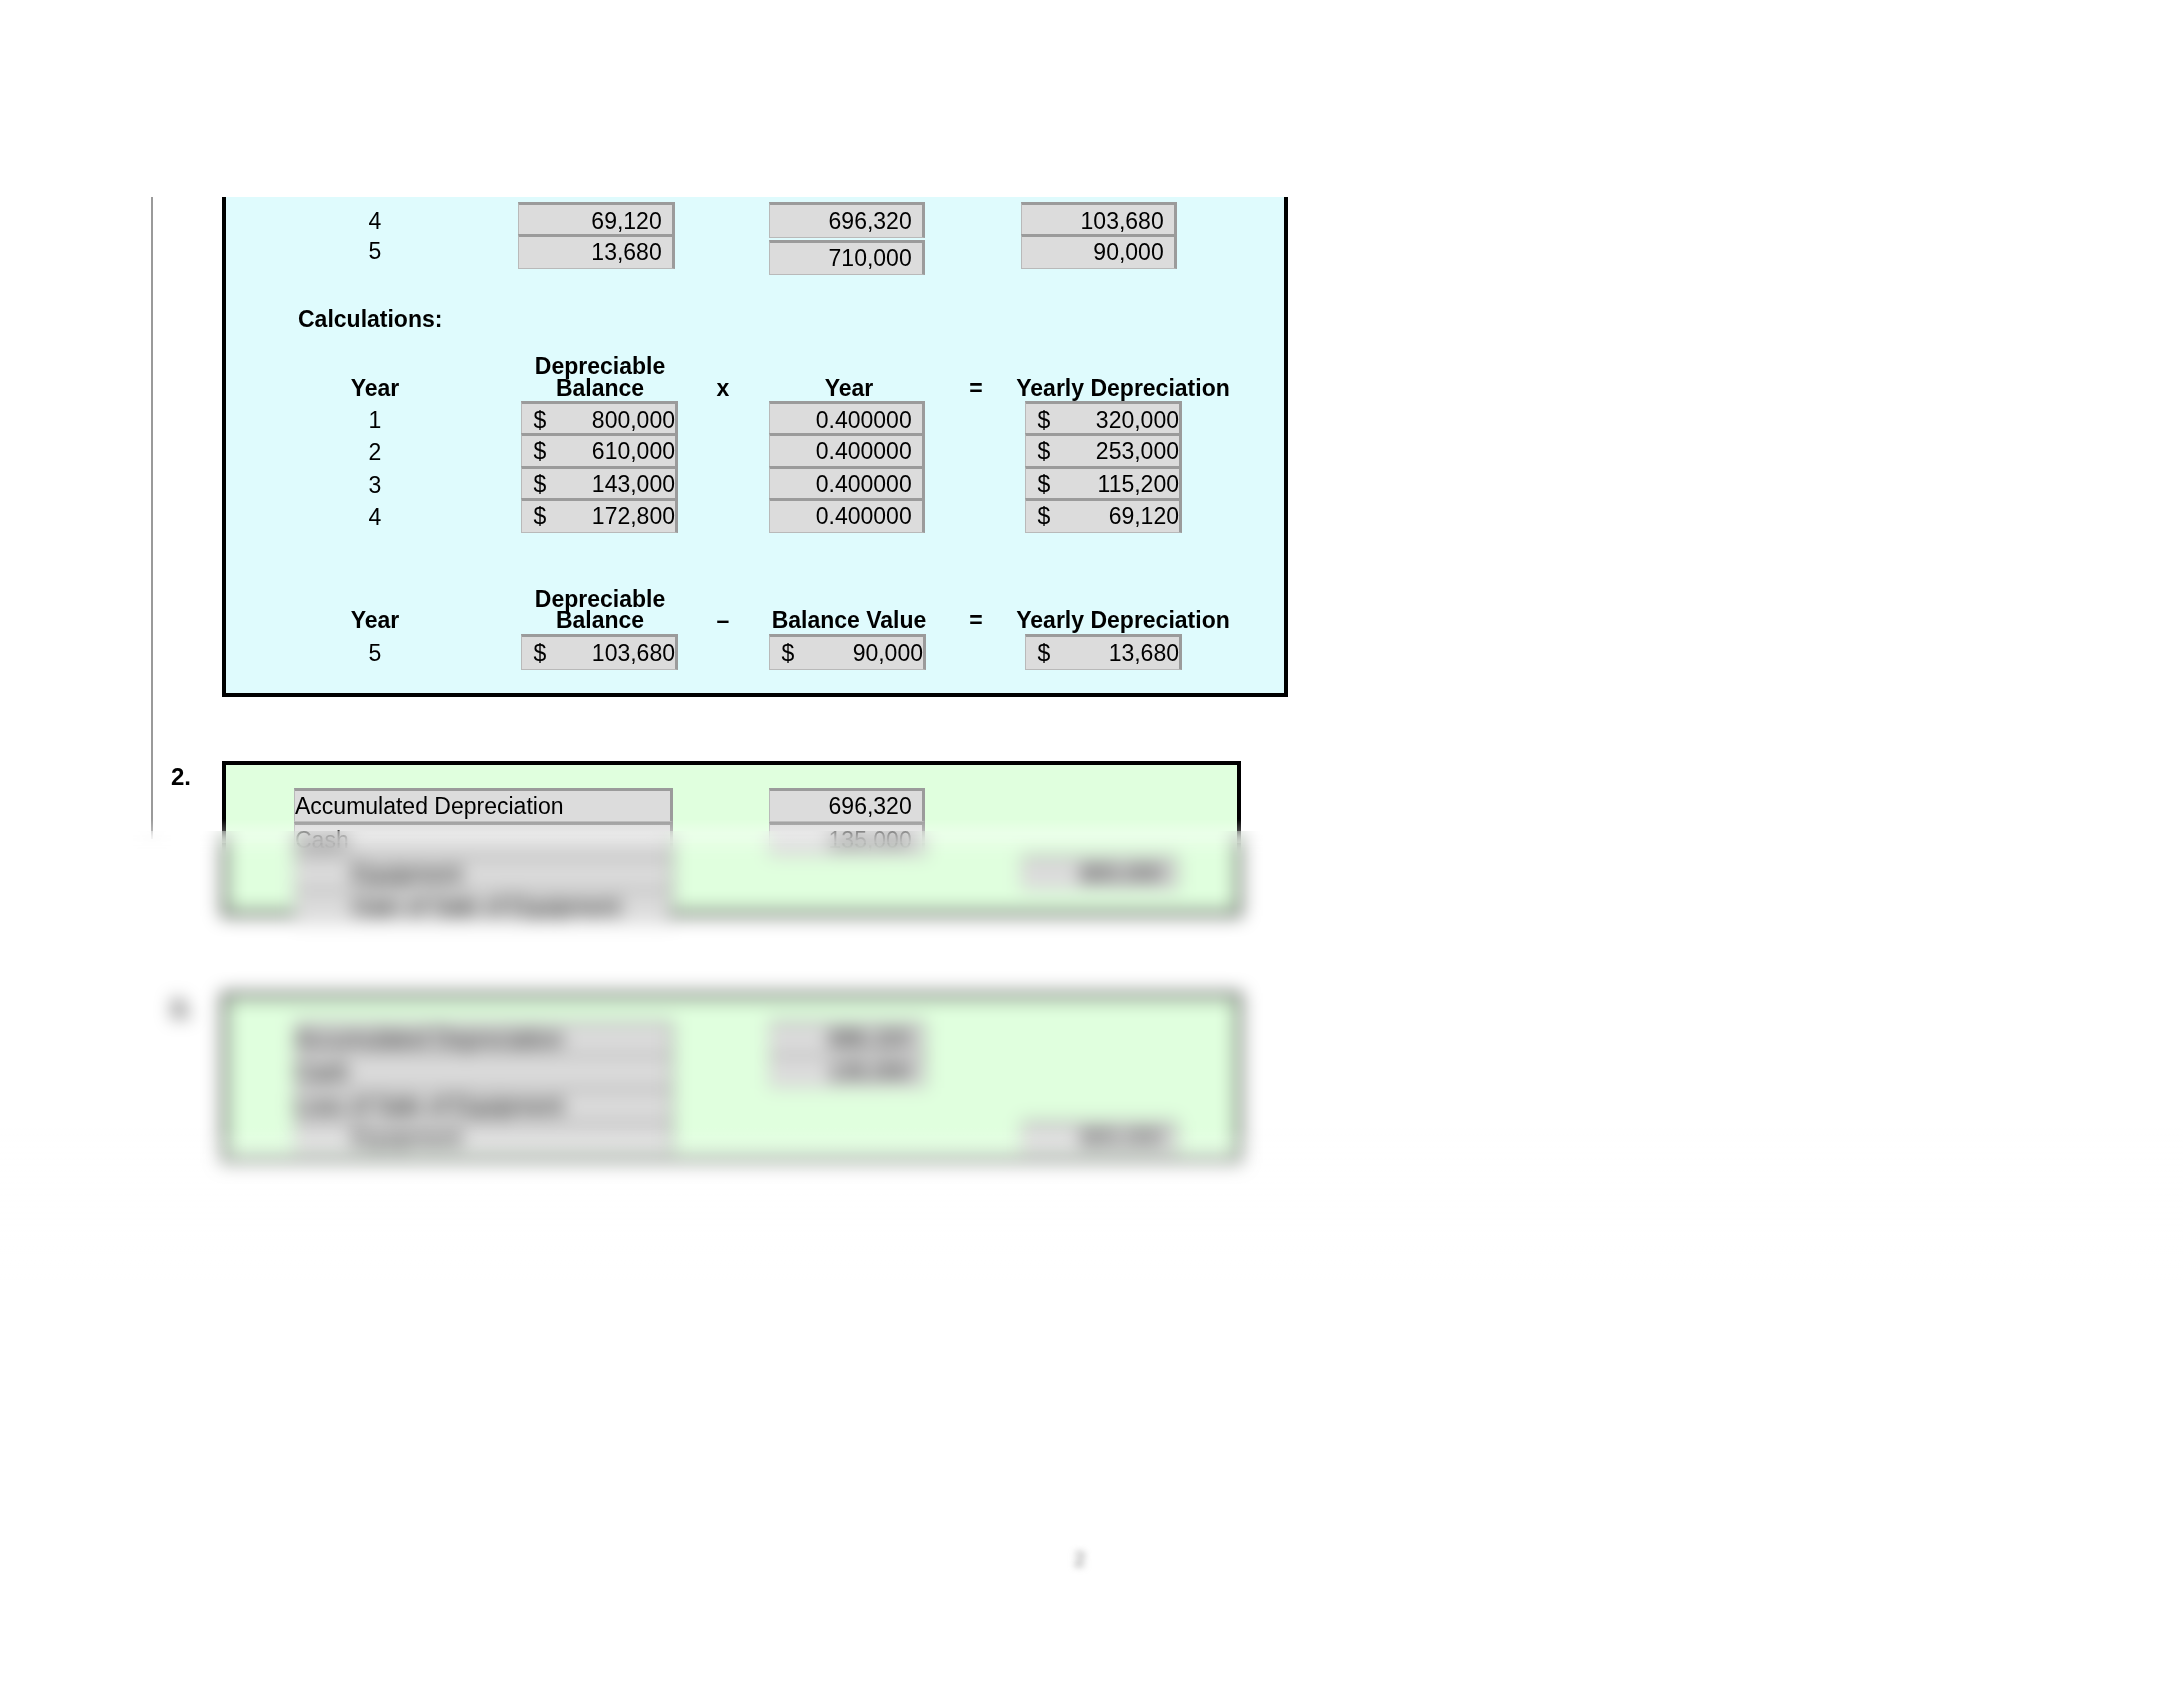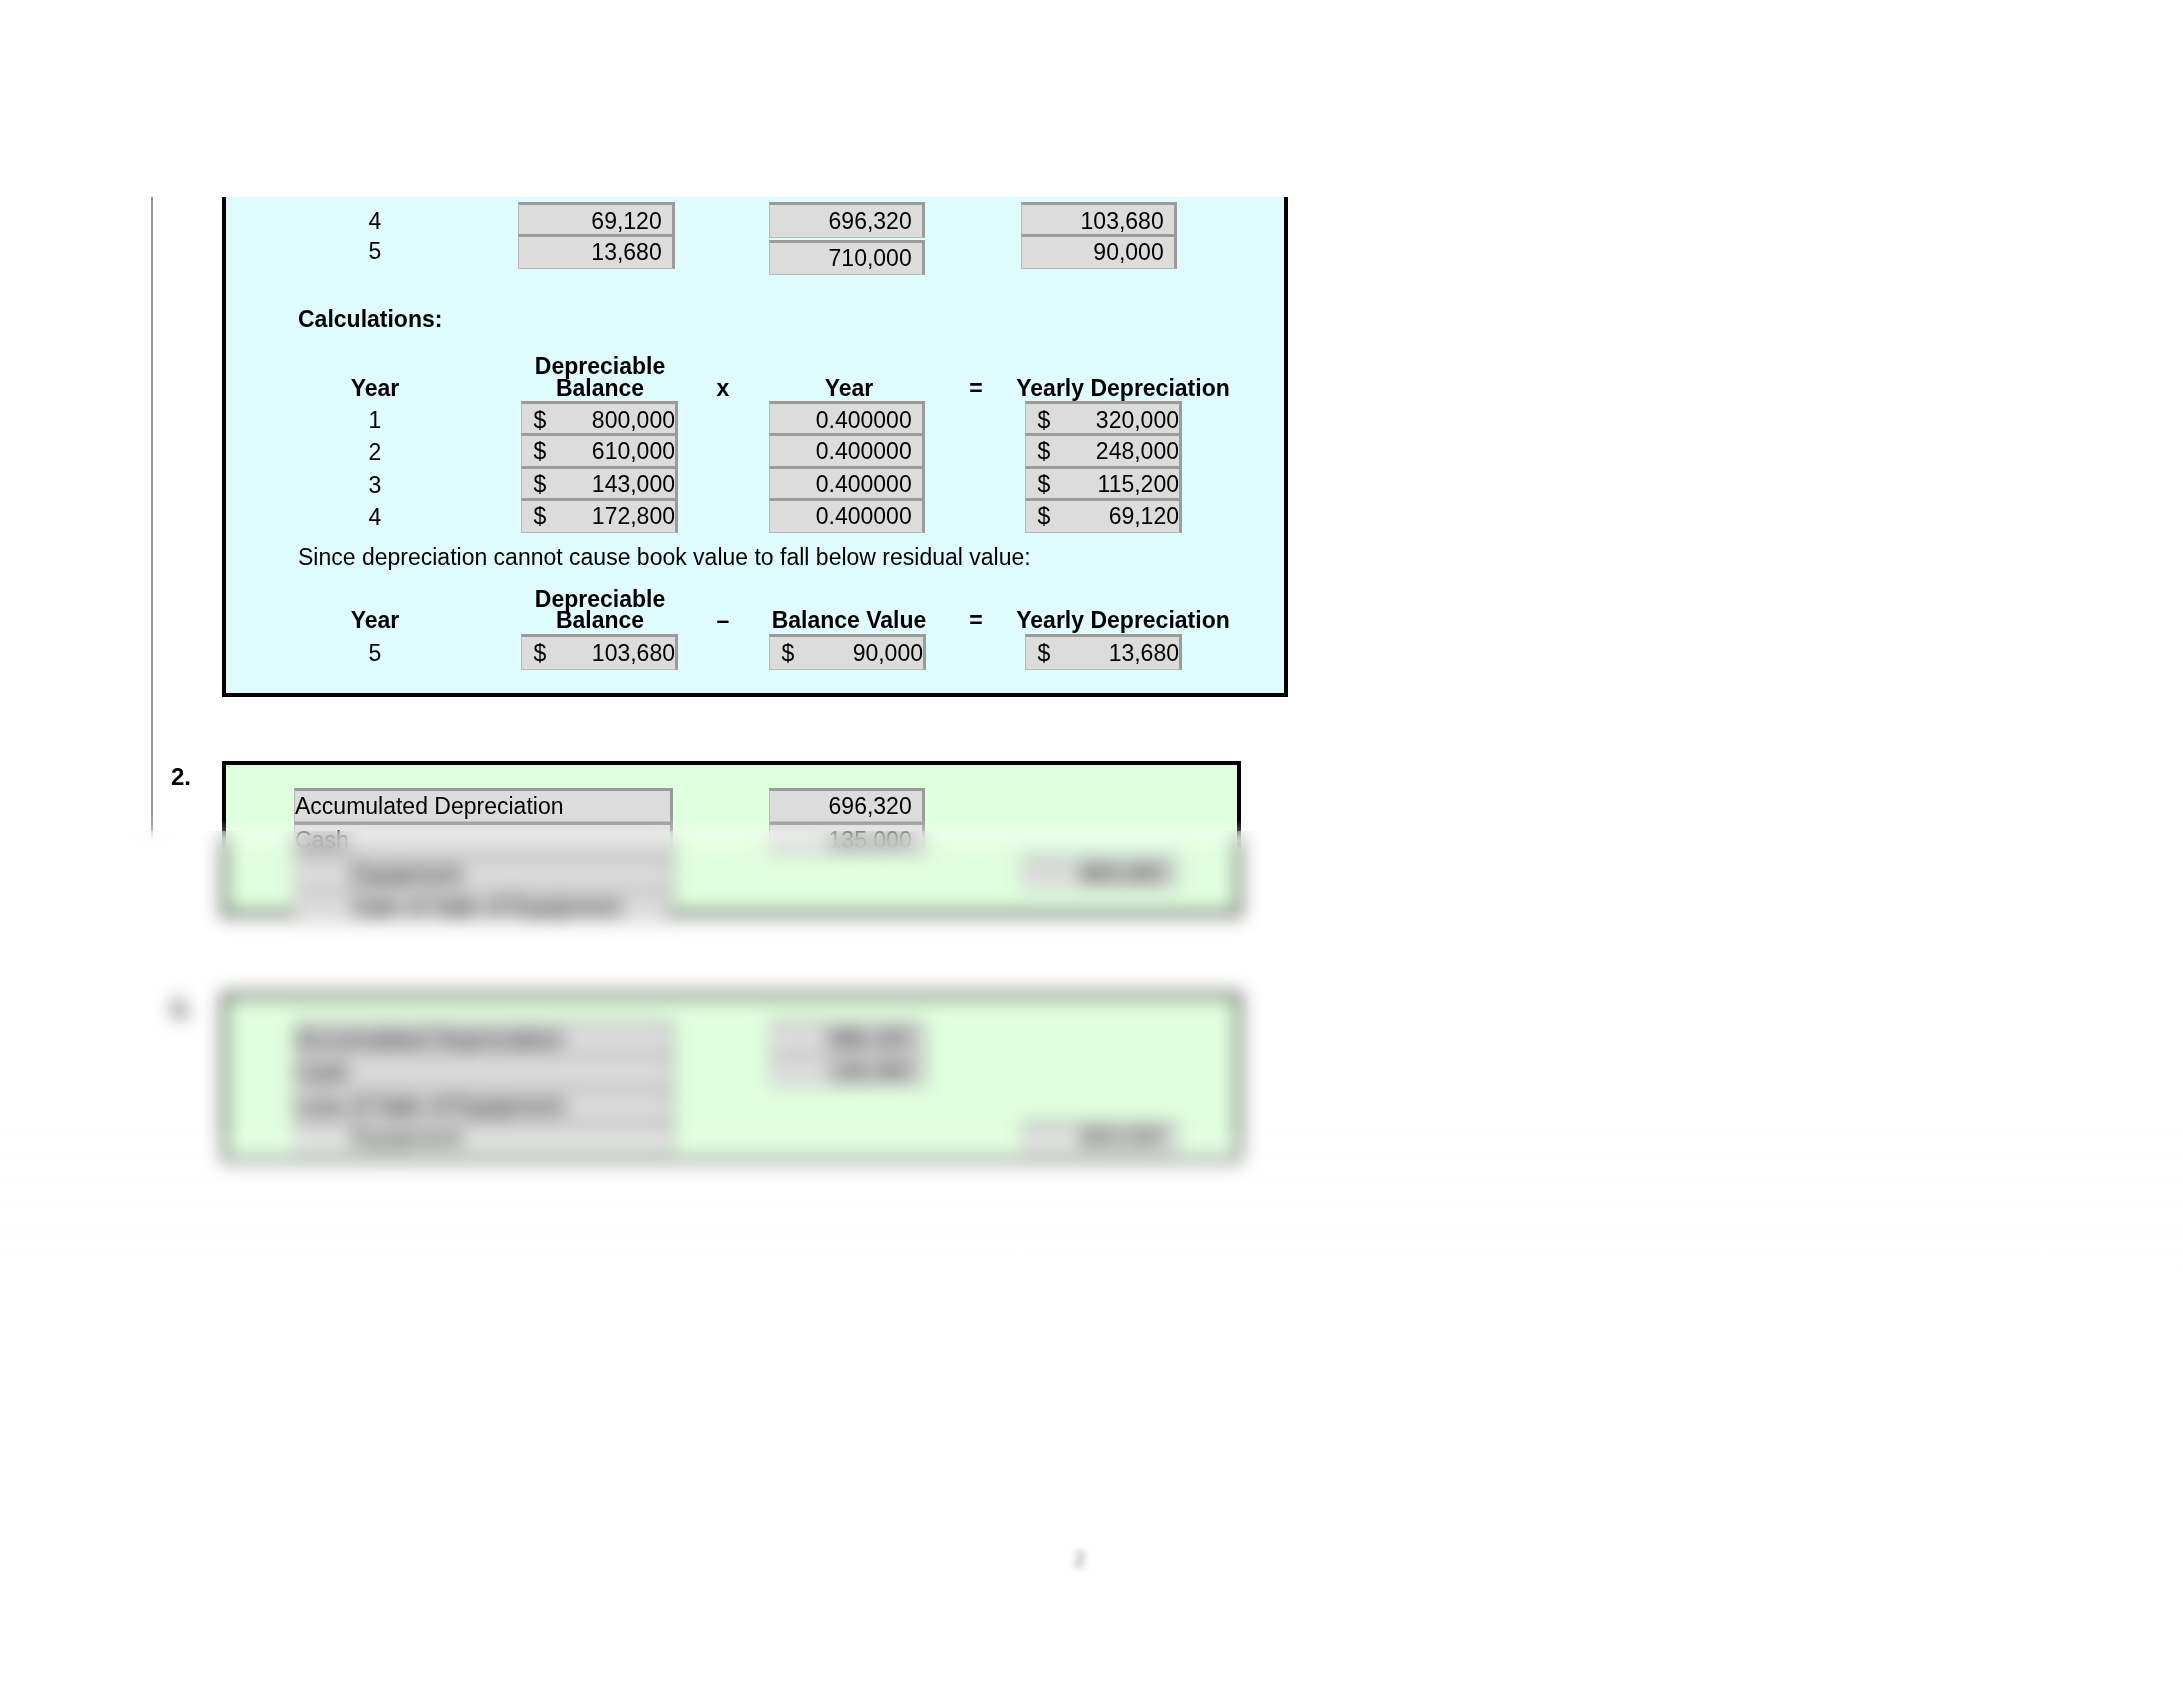--- a/index.html
+++ b/index.html
@@ -200,21 +200,21 @@
     </div>
 
   <div class="txt center" style="left:375px; top:441px;">2</div>
   <div class="cell cur stack-mid" style="left:521px; top:433px; width:157px; height:35px;">
       <span class="cur-sym">$</span>
       <span class="cur-val">610,000</span>
     </div>
   <div class="cell num stack-mid" style="left:769px; top:433px; width:156px; height:35px;">0.400000</div>
   <div class="cell cur stack-mid" style="left:1025px; top:433px; width:157px; height:35px;">
       <span class="cur-sym">$</span>
-      <span class="cur-val">248,000</span>
+      <span class="cur-val">253,000</span>
     </div>
 
   <div class="txt center" style="left:375px; top:474px;">3</div>
   <div class="cell cur stack-mid" style="left:521px; top:466px; width:157px; height:35px;">
       <span class="cur-sym">$</span>
       <span class="cur-val">143,000</span>
     </div>
   <div class="cell num stack-mid" style="left:769px; top:466px; width:156px; height:35px;">0.400000</div>
   <div class="cell cur stack-mid" style="left:1025px; top:466px; width:157px; height:35px;">
       <span class="cur-sym">$</span>
@@ -225,21 +225,20 @@
   <div class="cell cur stack-mid" style="left:521px; top:498px; width:157px; height:35px;">
       <span class="cur-sym">$</span>
       <span class="cur-val">172,800</span>
     </div>
   <div class="cell num stack-mid" style="left:769px; top:498px; width:156px; height:35px;">0.400000</div>
   <div class="cell cur stack-mid" style="left:1025px; top:498px; width:157px; height:35px;">
       <span class="cur-sym">$</span>
       <span class="cur-val">69,120</span>
     </div>
 
-  <div class="txt" style="left:298px; top:546px;">Since depreciation cannot cause book value to fall below residual value:</div>
 
   <div class="txt bold center" style="left:375px; top:609px;">Year</div>
   <div class="txt bold center" style="left:600px; top:588px;">Depreciable</div>
   <div class="txt bold center" style="left:600px; top:609px;">Balance</div>
   <div class="txt bold center" style="left:723px; top:609px;">–</div>
   <div class="txt bold center" style="left:849px; top:609px;">Balance Value</div>
   <div class="txt bold center" style="left:976px; top:609px;">=</div>
   <div class="txt bold center" style="left:1123px; top:609px;">Yearly Depreciation</div>
 
   <div class="txt center" style="left:375px; top:642px;">5</div>

